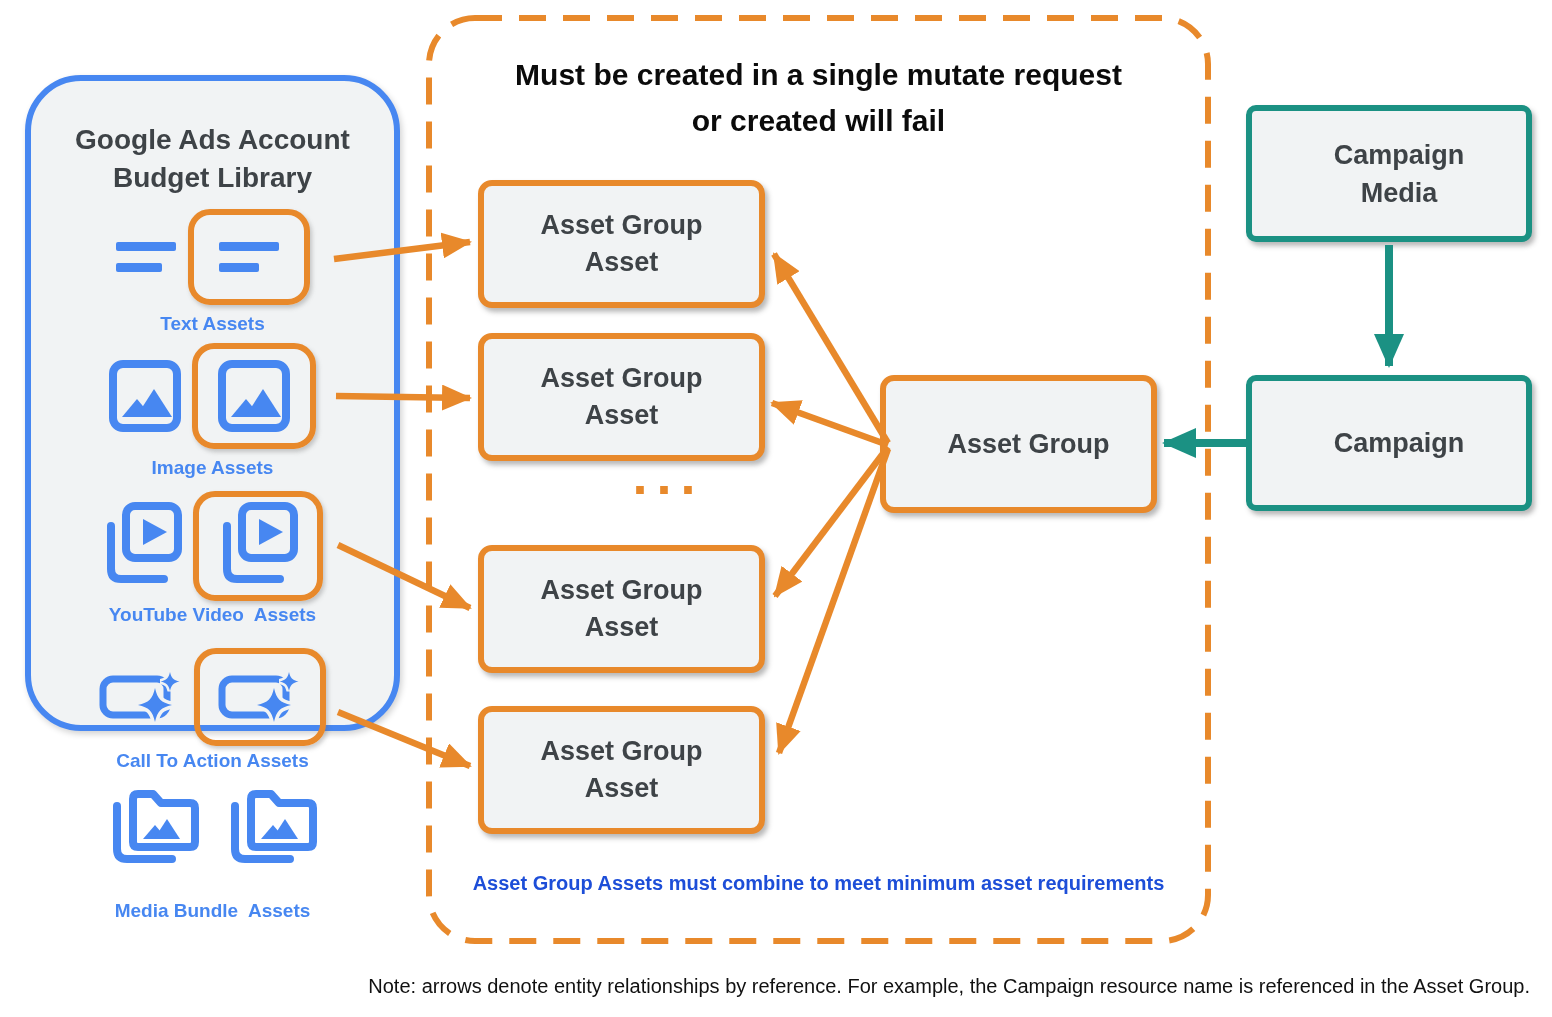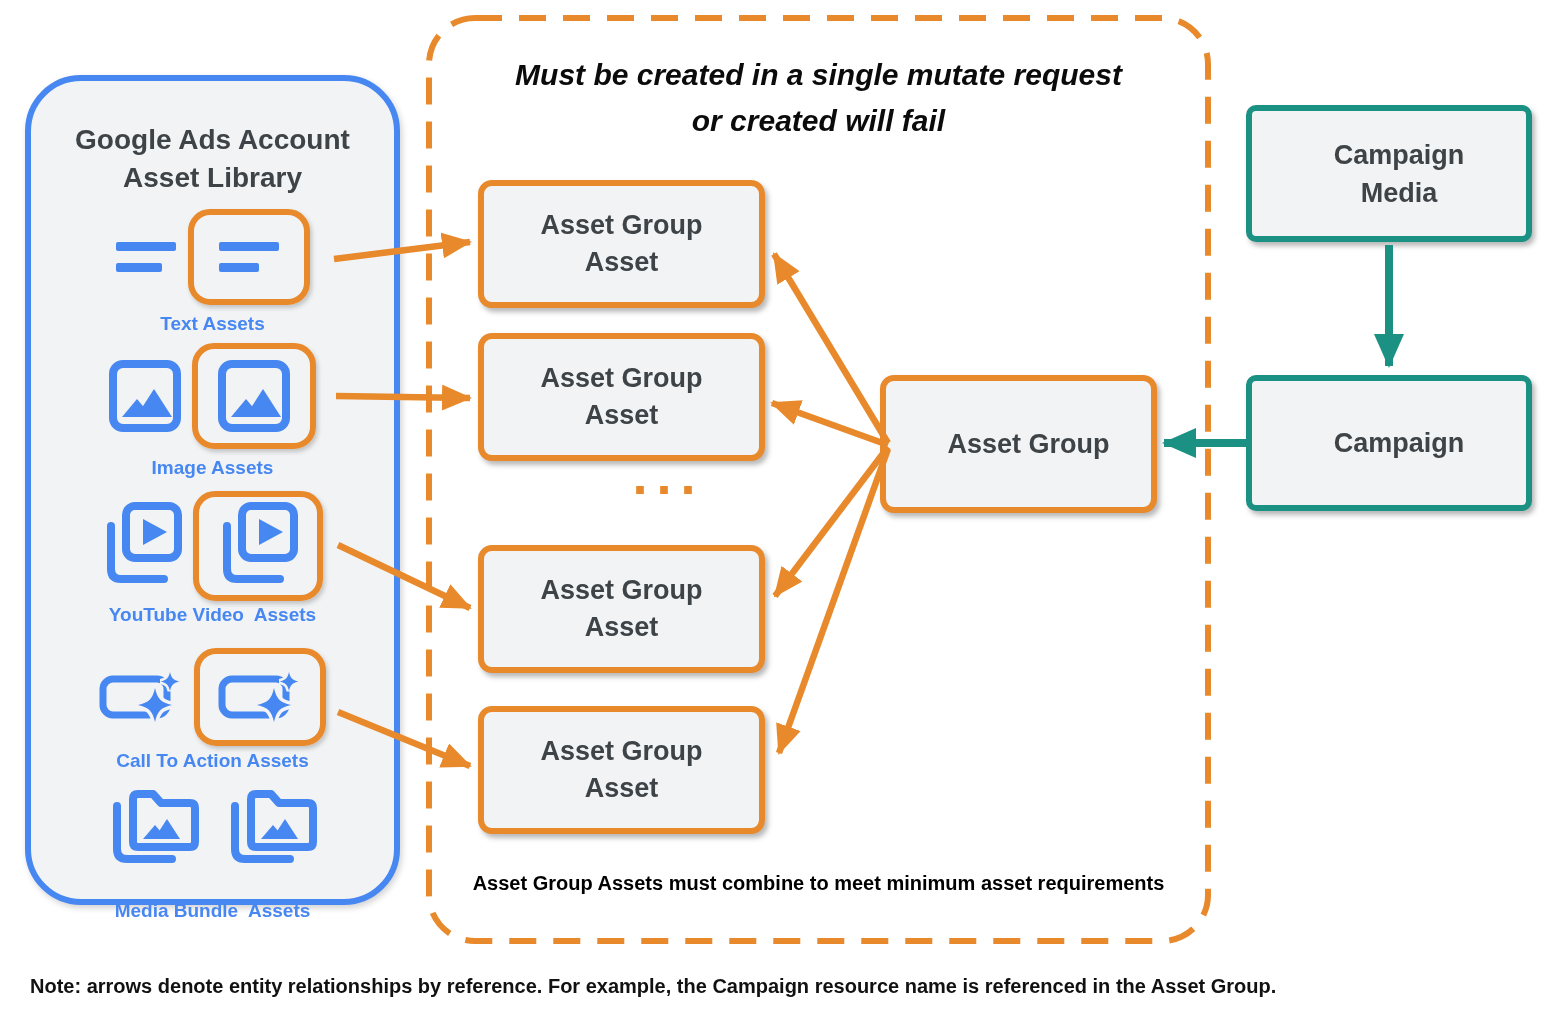--- a/index.html
+++ b/index.html
@@ -9,21 +9,21 @@
     --fill:#F1F3F4;
     --dark:#3E4347;
   }
   html,body{margin:0;padding:0;background:#fff;}
   .canvas{
     position:relative;width:1552px;height:1017px;background:#fff;
     font-family:"Liberation Sans",sans-serif;overflow:hidden;
   }
   
   .library{
-    position:absolute;left:25px;top:75px;width:375px;height:830px;
+    position:absolute;left:25px;top:75px;width:375px;height:656px;
     box-sizing:border-box;border:6px solid var(--blue);border-radius:56px;
     background:var(--fill);box-shadow:2px 3px 6px rgba(0,0,0,.18);
   }
   .library-title{
     position:absolute;top:40px;left:0;width:100%;text-align:center;
     font-size:28px;font-weight:bold;color:var(--dark);line-height:38px;
   }
   .asset-row{position:absolute;left:0;width:100%;display:flex;flex-direction:column;align-items:center;}
   .pair{display:flex;align-items:center;gap:11px;}
   .hl{
@@ -43,68 +43,68 @@
   .r4 .asset-label{margin-top:4px;}
   .r5 .asset-label{margin-top:32px;}
   .icon{display:block;line-height:0;}
   
   .mutate-box{
     position:absolute;left:425px;top:14px;width:787px;height:931px;background:#fff;
   }
   .mutate-border{position:absolute;left:0;top:0;}
   .mutate-title{
     position:absolute;top:38px;left:0;width:100%;text-align:center;
-    font-size:30px;font-weight:bold;font-style:italic;color:#0b0b0b;line-height:46px;
+    font-size:30px;font-weight:bold;color:#0b0b0b;line-height:46px;
   }
   .aga-box{
     position:absolute;left:53px;width:287px;height:128px;box-sizing:border-box;
     border:6px solid var(--orange);border-radius:14px;background:var(--fill);
     box-shadow:3px 4px 5px rgba(100,100,100,.45);
     display:flex;align-items:center;justify-content:center;text-align:center;
     font-size:27px;font-weight:bold;color:var(--dark);line-height:37px;
   }
   .aga1{top:166px;} .aga2{top:319px;} .aga3{top:531px;} .aga4{top:692px;}
   .ellipsis{
     position:absolute;top:434px;left:100px;width:287px;text-align:center;
     color:var(--orange);font-size:54px;font-weight:bold;letter-spacing:9px;line-height:54px;
   }
   .mutate-footnote{
     position:absolute;top:858px;left:0;width:100%;text-align:center;
-    font-size:20px;font-weight:bold;color:#000000;
+    font-size:20px;font-weight:bold;color:#1d4ed8;
   }
   
   .entity-box{
     position:absolute;box-sizing:border-box;background:var(--fill);
     display:flex;align-items:center;justify-content:center;text-align:center;
     font-size:27px;font-weight:bold;color:var(--dark);line-height:38px;
     box-shadow:3px 4px 5px rgba(100,100,100,.45);
     padding-left:20px;
   }
   .orange-box{border:6px solid var(--orange);border-radius:14px;}
   .teal-box{border:6px solid var(--teal);border-radius:10px;}
   .asset-group{left:880px;top:375px;width:277px;height:138px;}
   .campaign-budget{left:1246px;top:105px;width:286px;height:137px;}
   .campaign{left:1246px;top:375px;width:286px;height:136px;}
   
   .note{
     position:absolute;left:30px;top:975px;width:1500px;
-    font-size:20px;font-weight:bold;color:#111;
+    font-size:20px;font-weight:normal;color:#111;text-align:right;
   }
   
   .overlay{position:absolute;left:0;top:0;pointer-events:none;}
 </style>
 </head>
 <body>
 
 <div class="canvas">
 
   <div class="library">
     <div class="library-title">
       <div>Google Ads Account</div>
-      <div>Asset Library</div>
+      <div>Budget Library</div>
     </div>
 
     <div class="asset-row r1">
       <div class="pair">
         <span class="icon">
           <svg width="62" height="44" viewBox="0 0 62 44">
             <rect x="1" y="7" width="60" height="9" rx="2" fill="#4787F1"></rect>
             <rect x="1" y="28" width="46" height="9" rx="2" fill="#4787F1"></rect>
           </svg>
         </span>

